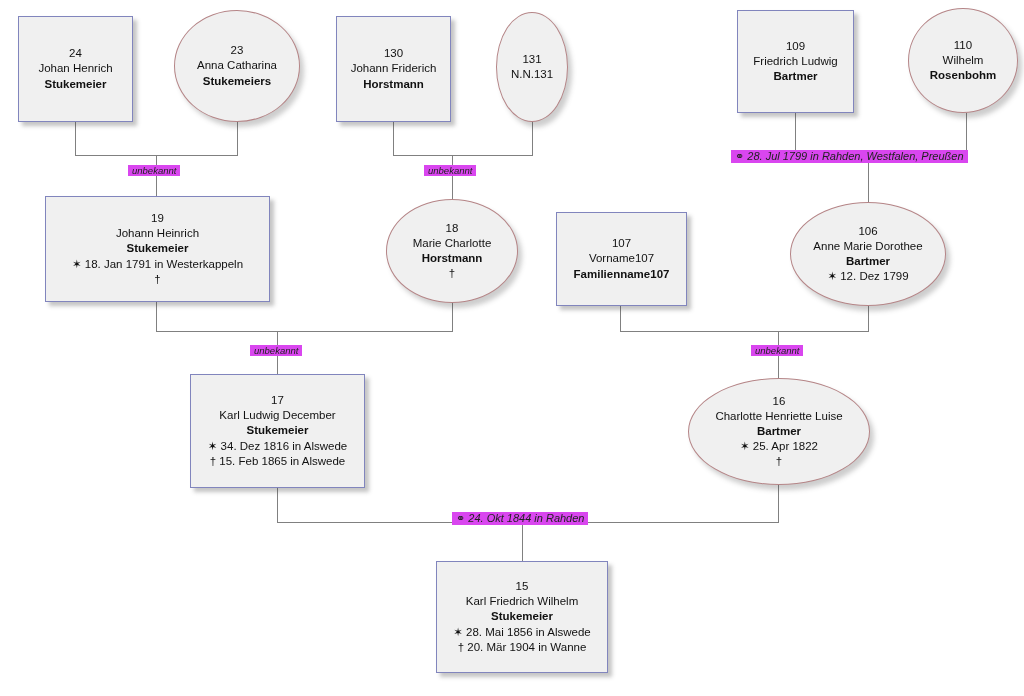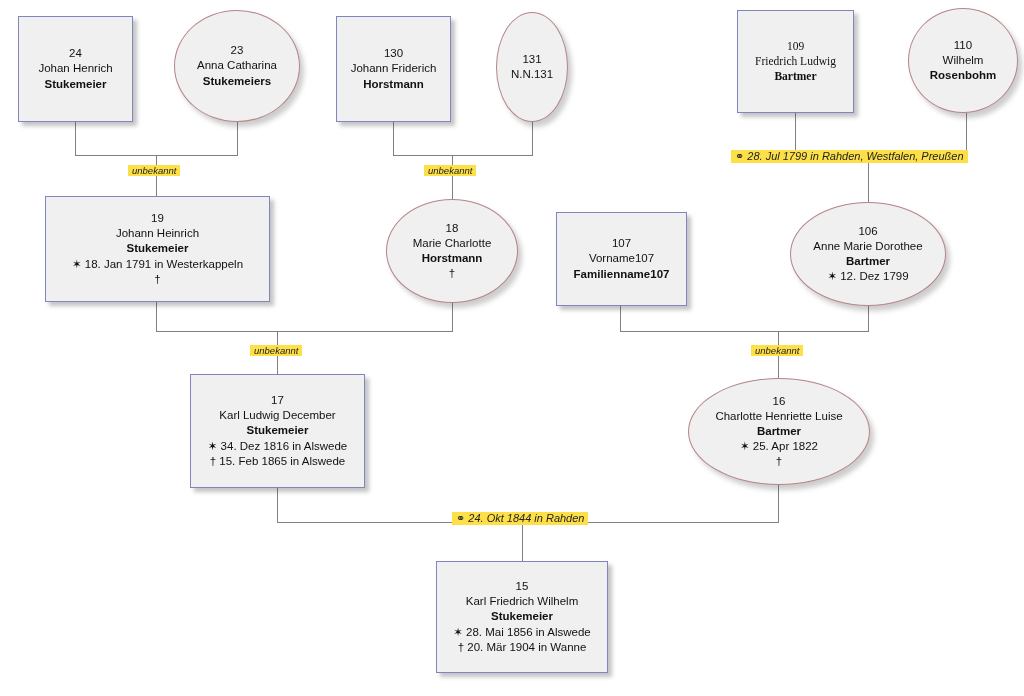--- a/index.html
+++ b/index.html
@@ -60,21 +60,21 @@
   .node .given     { display:block; }
   .node .surname   { display:block; font-weight: bold; }
   .node .evt       { display:block; white-space: nowrap; }
 
   
   .edge-label {
     position: absolute;
     font-style: italic;
     font-size: 9.5px;
     color: #222222;
-    background: #fde047;
+    background: #d946ef;
     padding: 0 4px;
     white-space: nowrap;
     text-align: center;
   }
   .edge-label.marriage {
     font-size: 11px;
   }
   .edge-label .sym { font-style: normal; }
 </style>
 </head>
@@ -121,21 +121,21 @@
     <span class="id">130</span>
     <span class="given">Johann Friderich</span>
     <span class="surname">Horstmann</span>
   </div>
 
   <div class="node female" style="left:496px; top:12px; width:72px; height:110px;">
     <span class="id">131</span>
     <span class="given">N.N.131</span>
   </div>
 
-  <div class="node male" style="left:737px; top:10px; width:117px; height:103px;font-family:Liberation Serif, serif;">
+  <div class="node male" style="left:737px; top:10px; width:117px; height:103px;">
     <span class="id">109</span>
     <span class="given">Friedrich Ludwig</span>
     <span class="surname">Bartmer</span>
   </div>
 
   <div class="node female" style="left:908px; top:8px; width:110px; height:105px;">
     <span class="id">110</span>
     <span class="given">Wilhelm</span>
     <span class="surname">Rosenbohm</span>
   </div>

